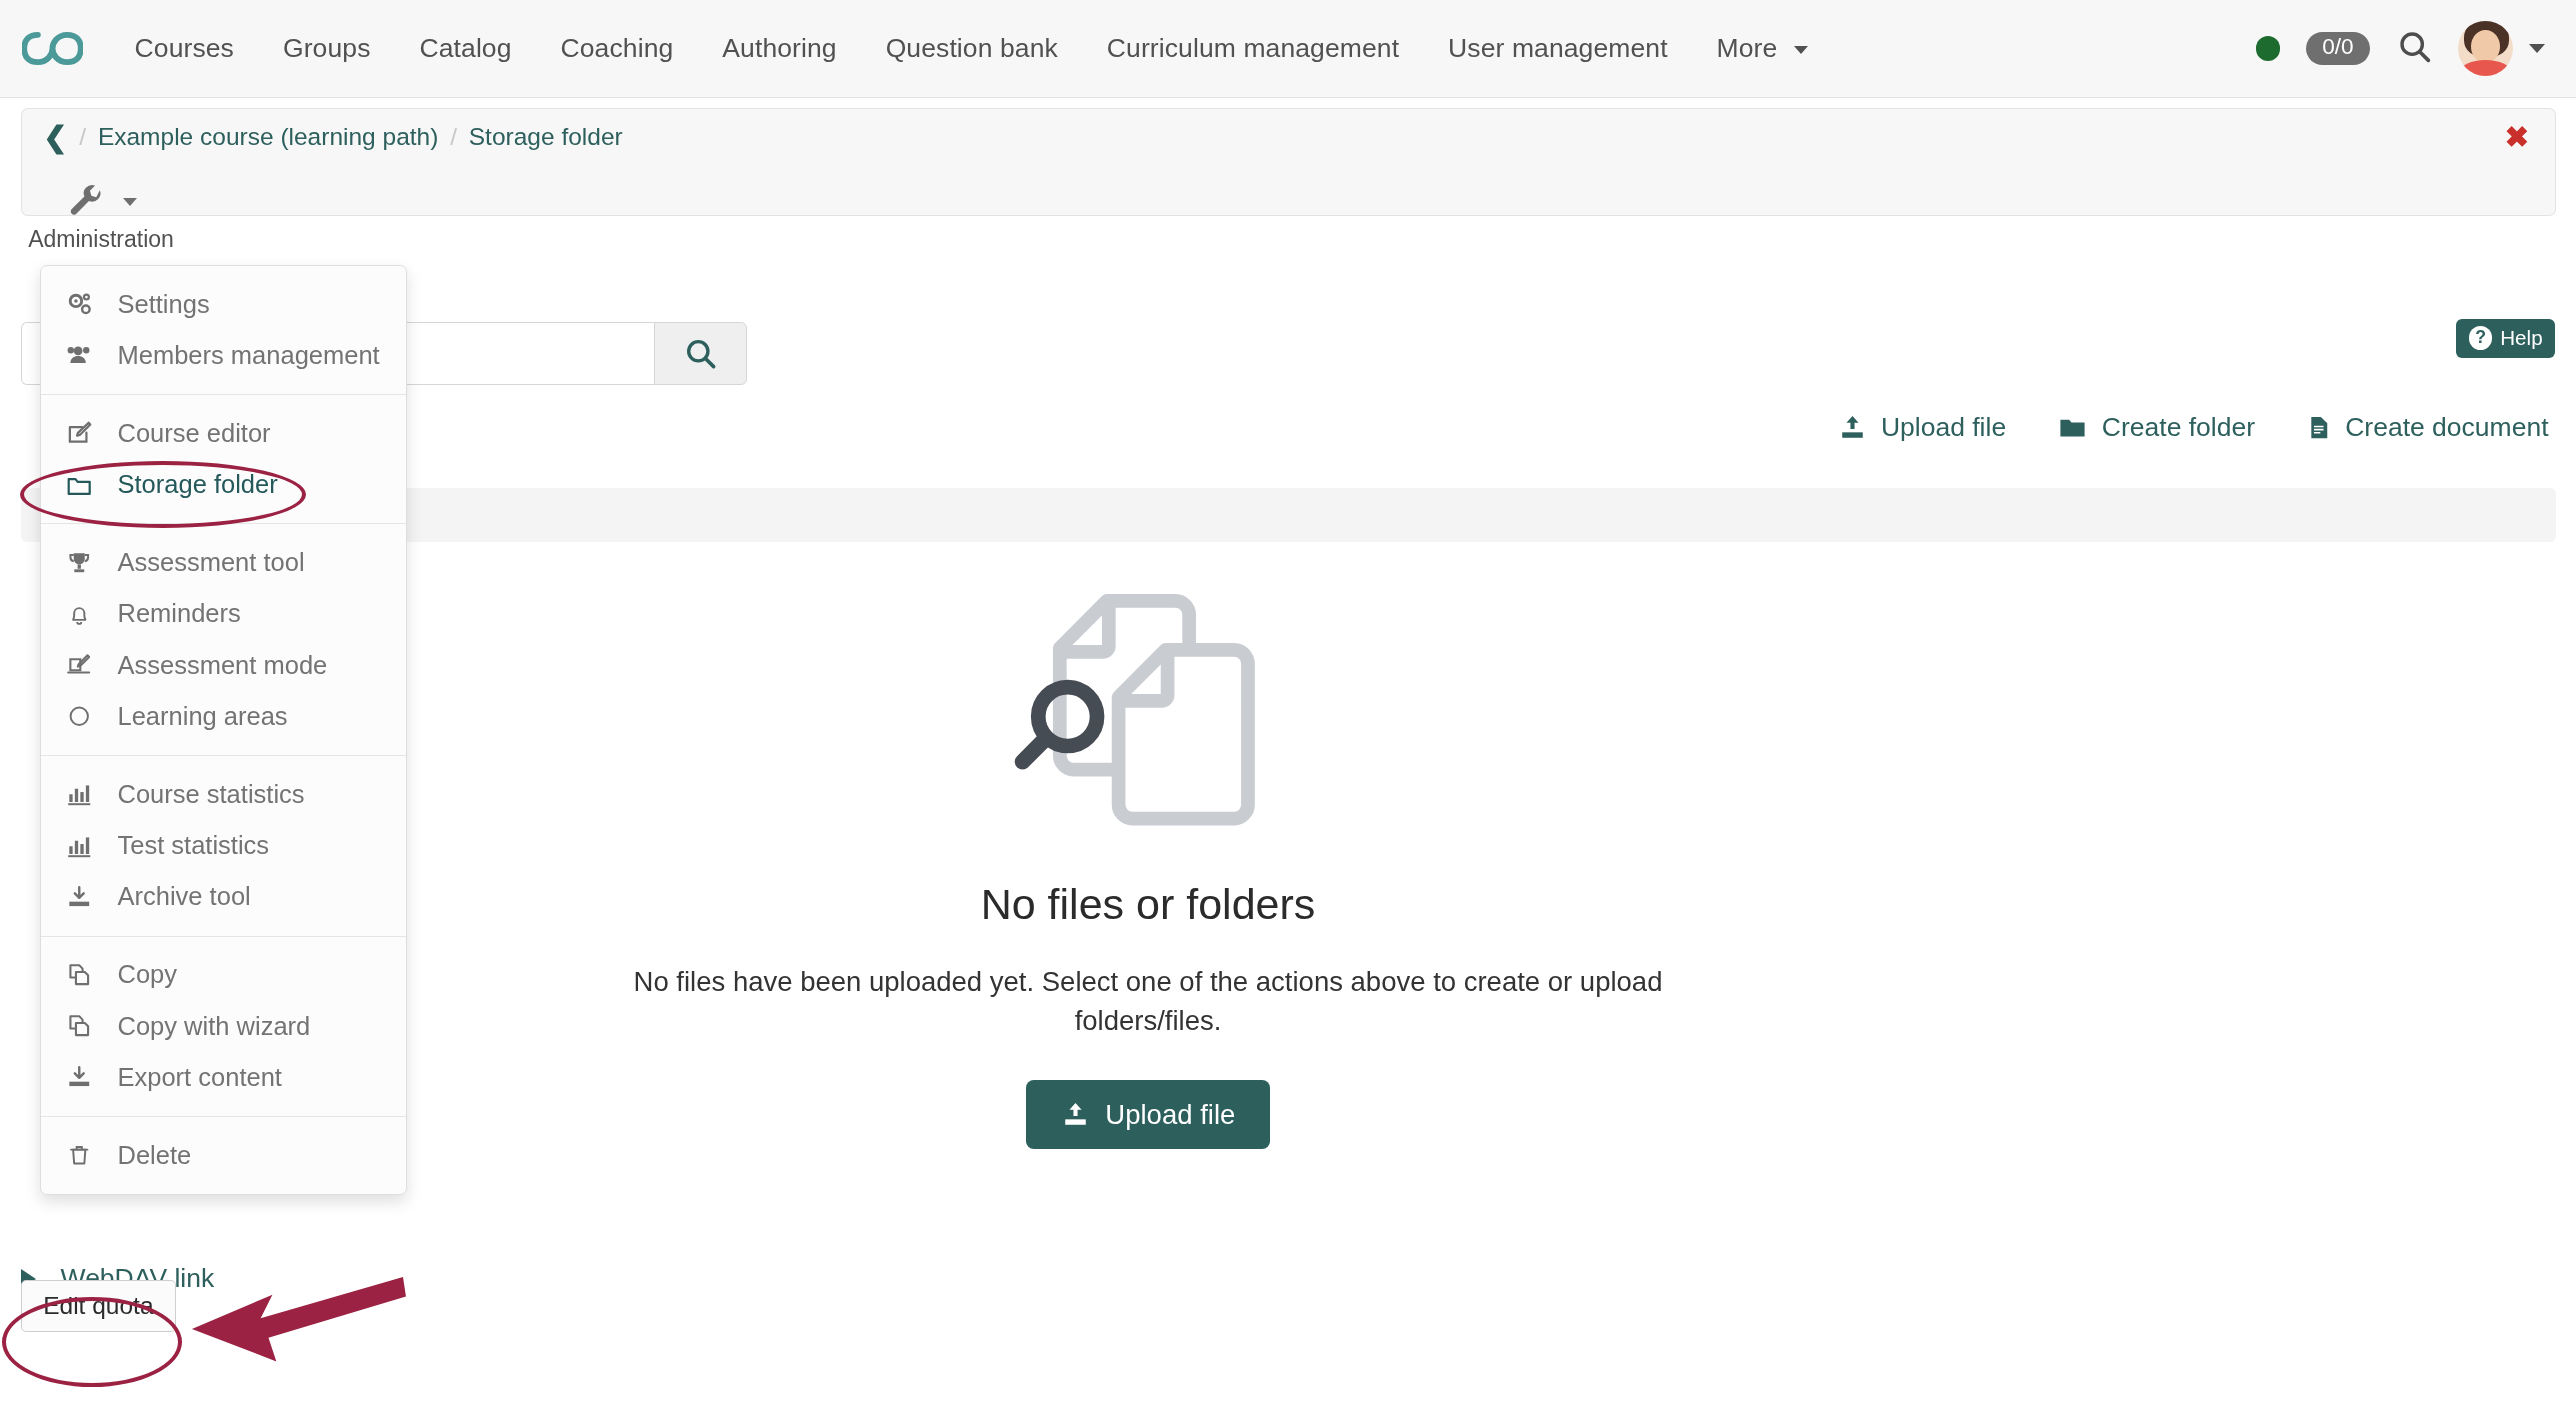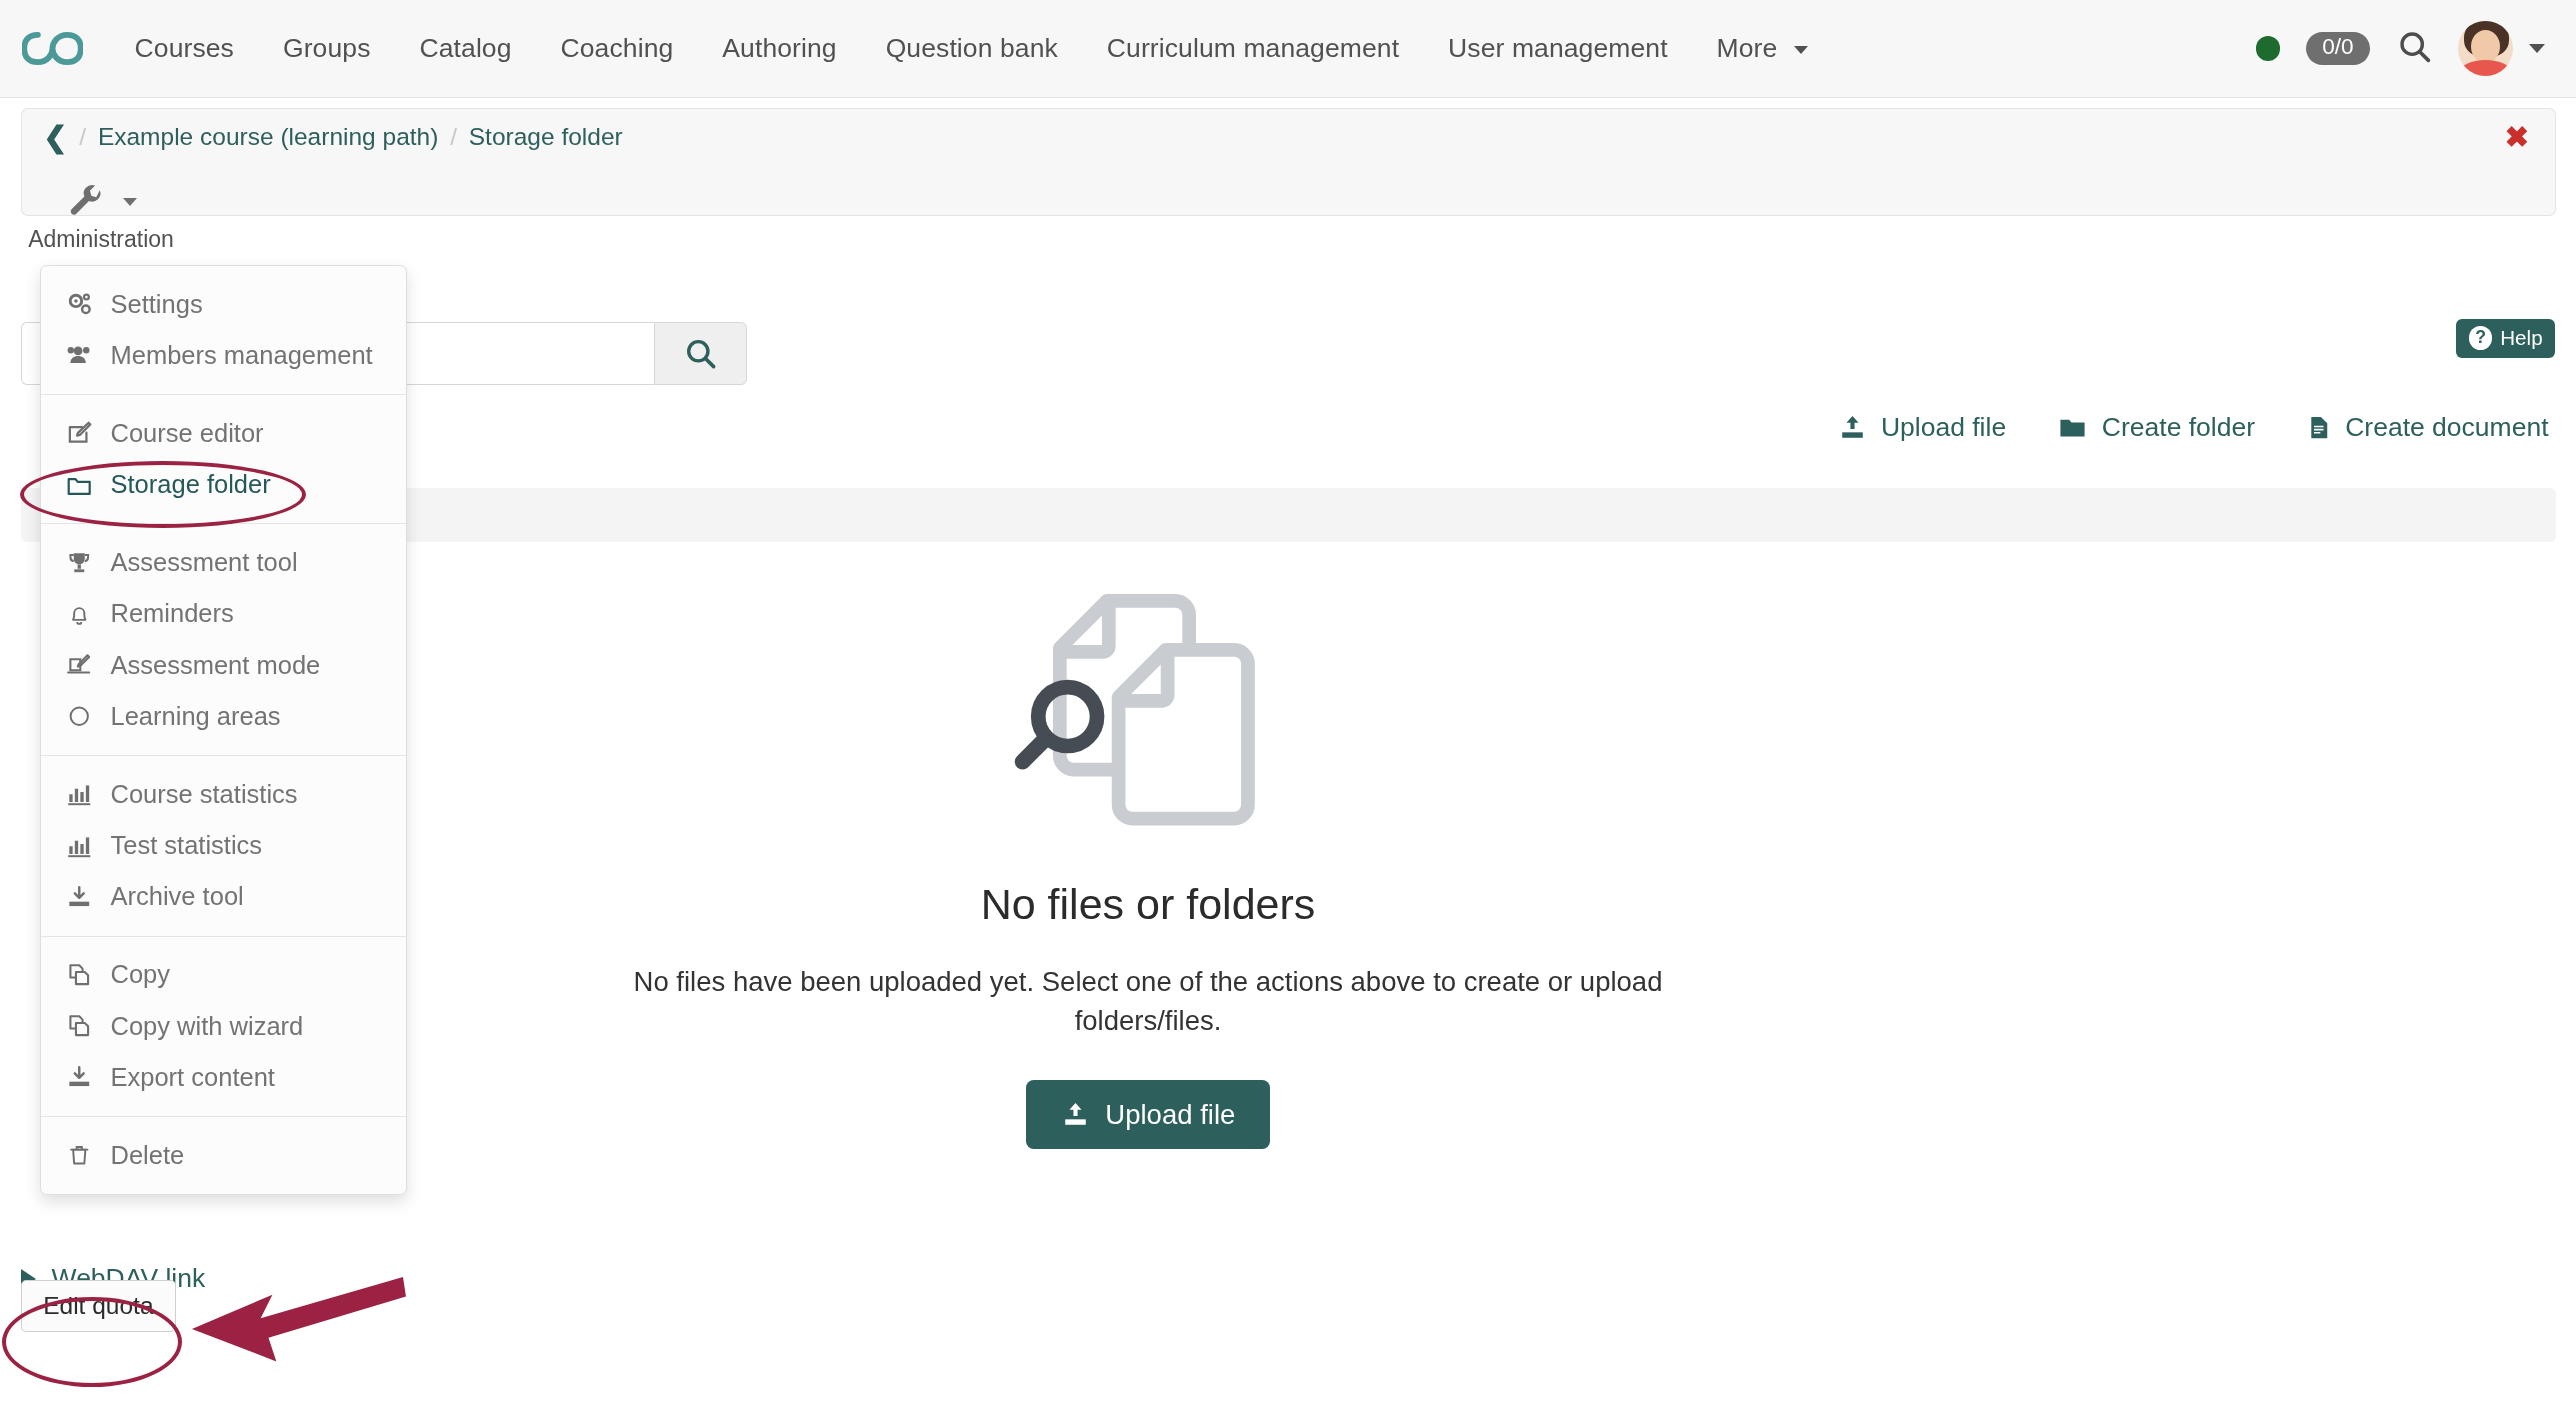--- a/index.html
+++ b/index.html
@@ -94,21 +94,21 @@
   .wrench-row { display: flex; align-items: center; gap: 5.9px; }
 
   
   .dropdown {
     position: absolute; left: 40px; top: 265px; width: 367px;
     background: #fcfcfc; border: 1px solid #dedede;
     border-radius: 6.9px; box-shadow: 0 6.9px 15.7px rgba(0,0,0,.13);
     padding: 12.8px 0 12.8px 0; z-index: 30;
   }
   .dd-item {
-    display: flex; align-items: center; gap: 17px;
+    display: flex; align-items: center; gap: 24px;
     padding: 5.9px 21.6px 5.9px 23.5px; font-size: 25.5px; color: #737373;
     cursor: pointer; white-space: nowrap; line-height: 1.55;
   }
   .dd-item.active { color: #24585a; }
   .dd-ic { width: 29px; display: inline-flex; justify-content: center; align-items: center; flex: none; }
   .dd-sep { height: 1px; background: #e5e5e5; margin: 12.8px 0; }
 
   
   .search-wrap { position: absolute; left: 20.6px; top: 322px; display: flex; z-index: 5; }
   .search-input {
@@ -168,21 +168,21 @@
   .upload-primary {
     margin-top: 39px; background: #2d5f5d; color: #fff; border: none;
     border-radius: 7.8px; font-size: 27.5px; padding: 18.6px 35px;
     display: flex; align-items: center; gap: 15.7px; cursor: pointer;
     font-family: "Liberation Sans", sans-serif;
   }
 
   
   .webdav {
     position: absolute; left: 20.6px; top: 1263px; display: flex;
-    align-items: center; gap: 16px; cursor: pointer;
+    align-items: center; gap: 25px; cursor: pointer;
   }
   .tri-right {
     width: 0; height: 0; border-top: 10.8px solid transparent;
     border-bottom: 10.8px solid transparent; border-left: 15.7px solid #2d5f5d;
   }
   .webdav-label { font-size: 26.5px; color: #2d5f5d; }
   .quota-btn {
     position: absolute; left: 20.6px; top: 1280px;
     border: 1px solid #cfcfcf; background: #fbfbfb; border-radius: 4.9px;
     font-size: 24.5px; color: #2b2b2b; padding: 10.8px 21.6px; cursor: pointer;

